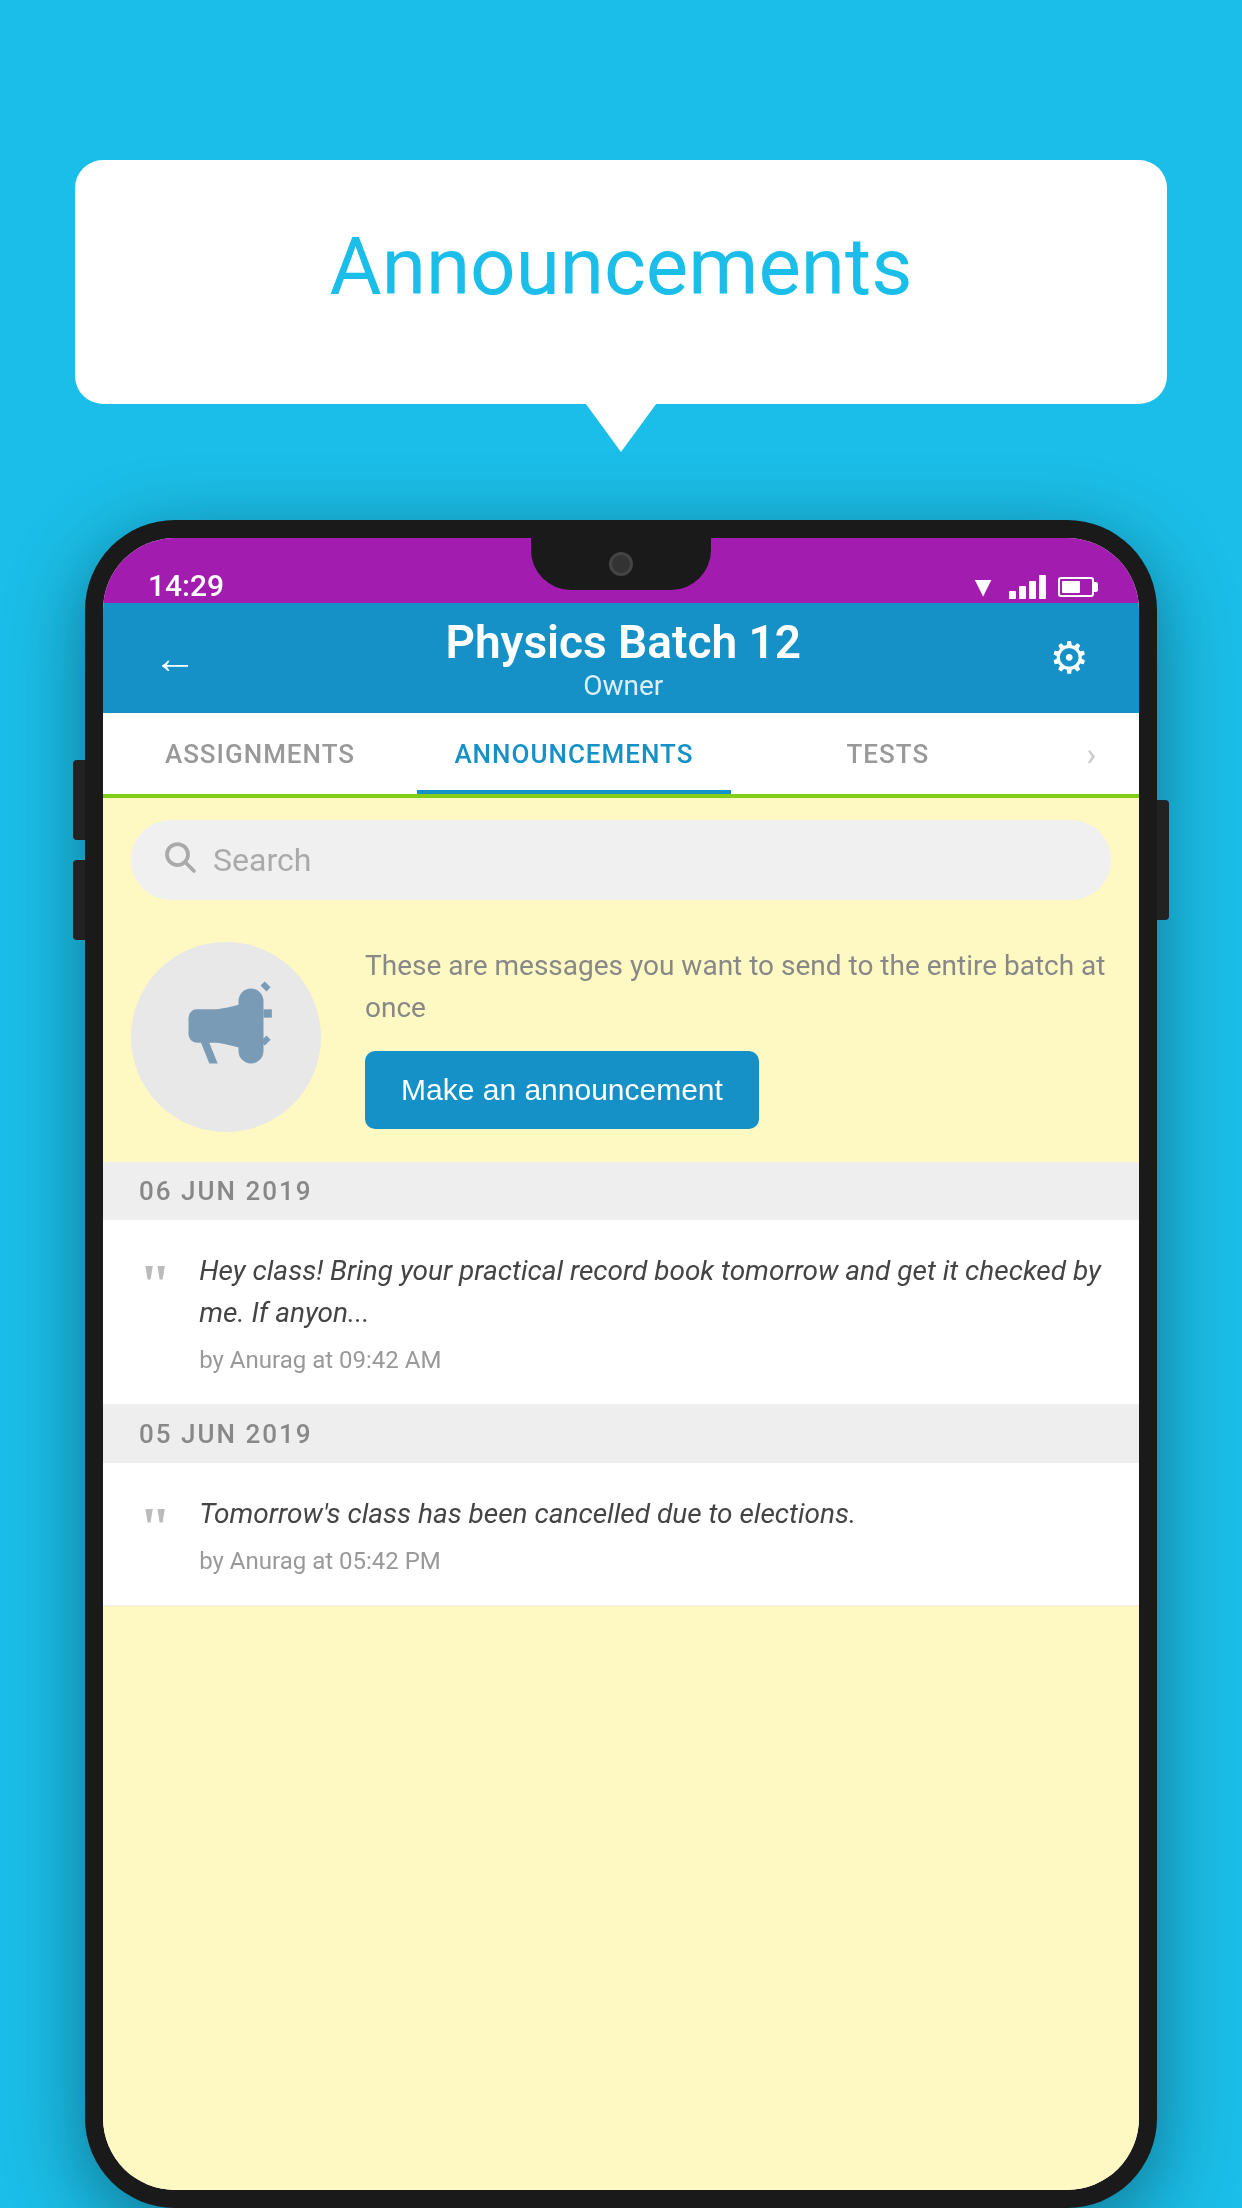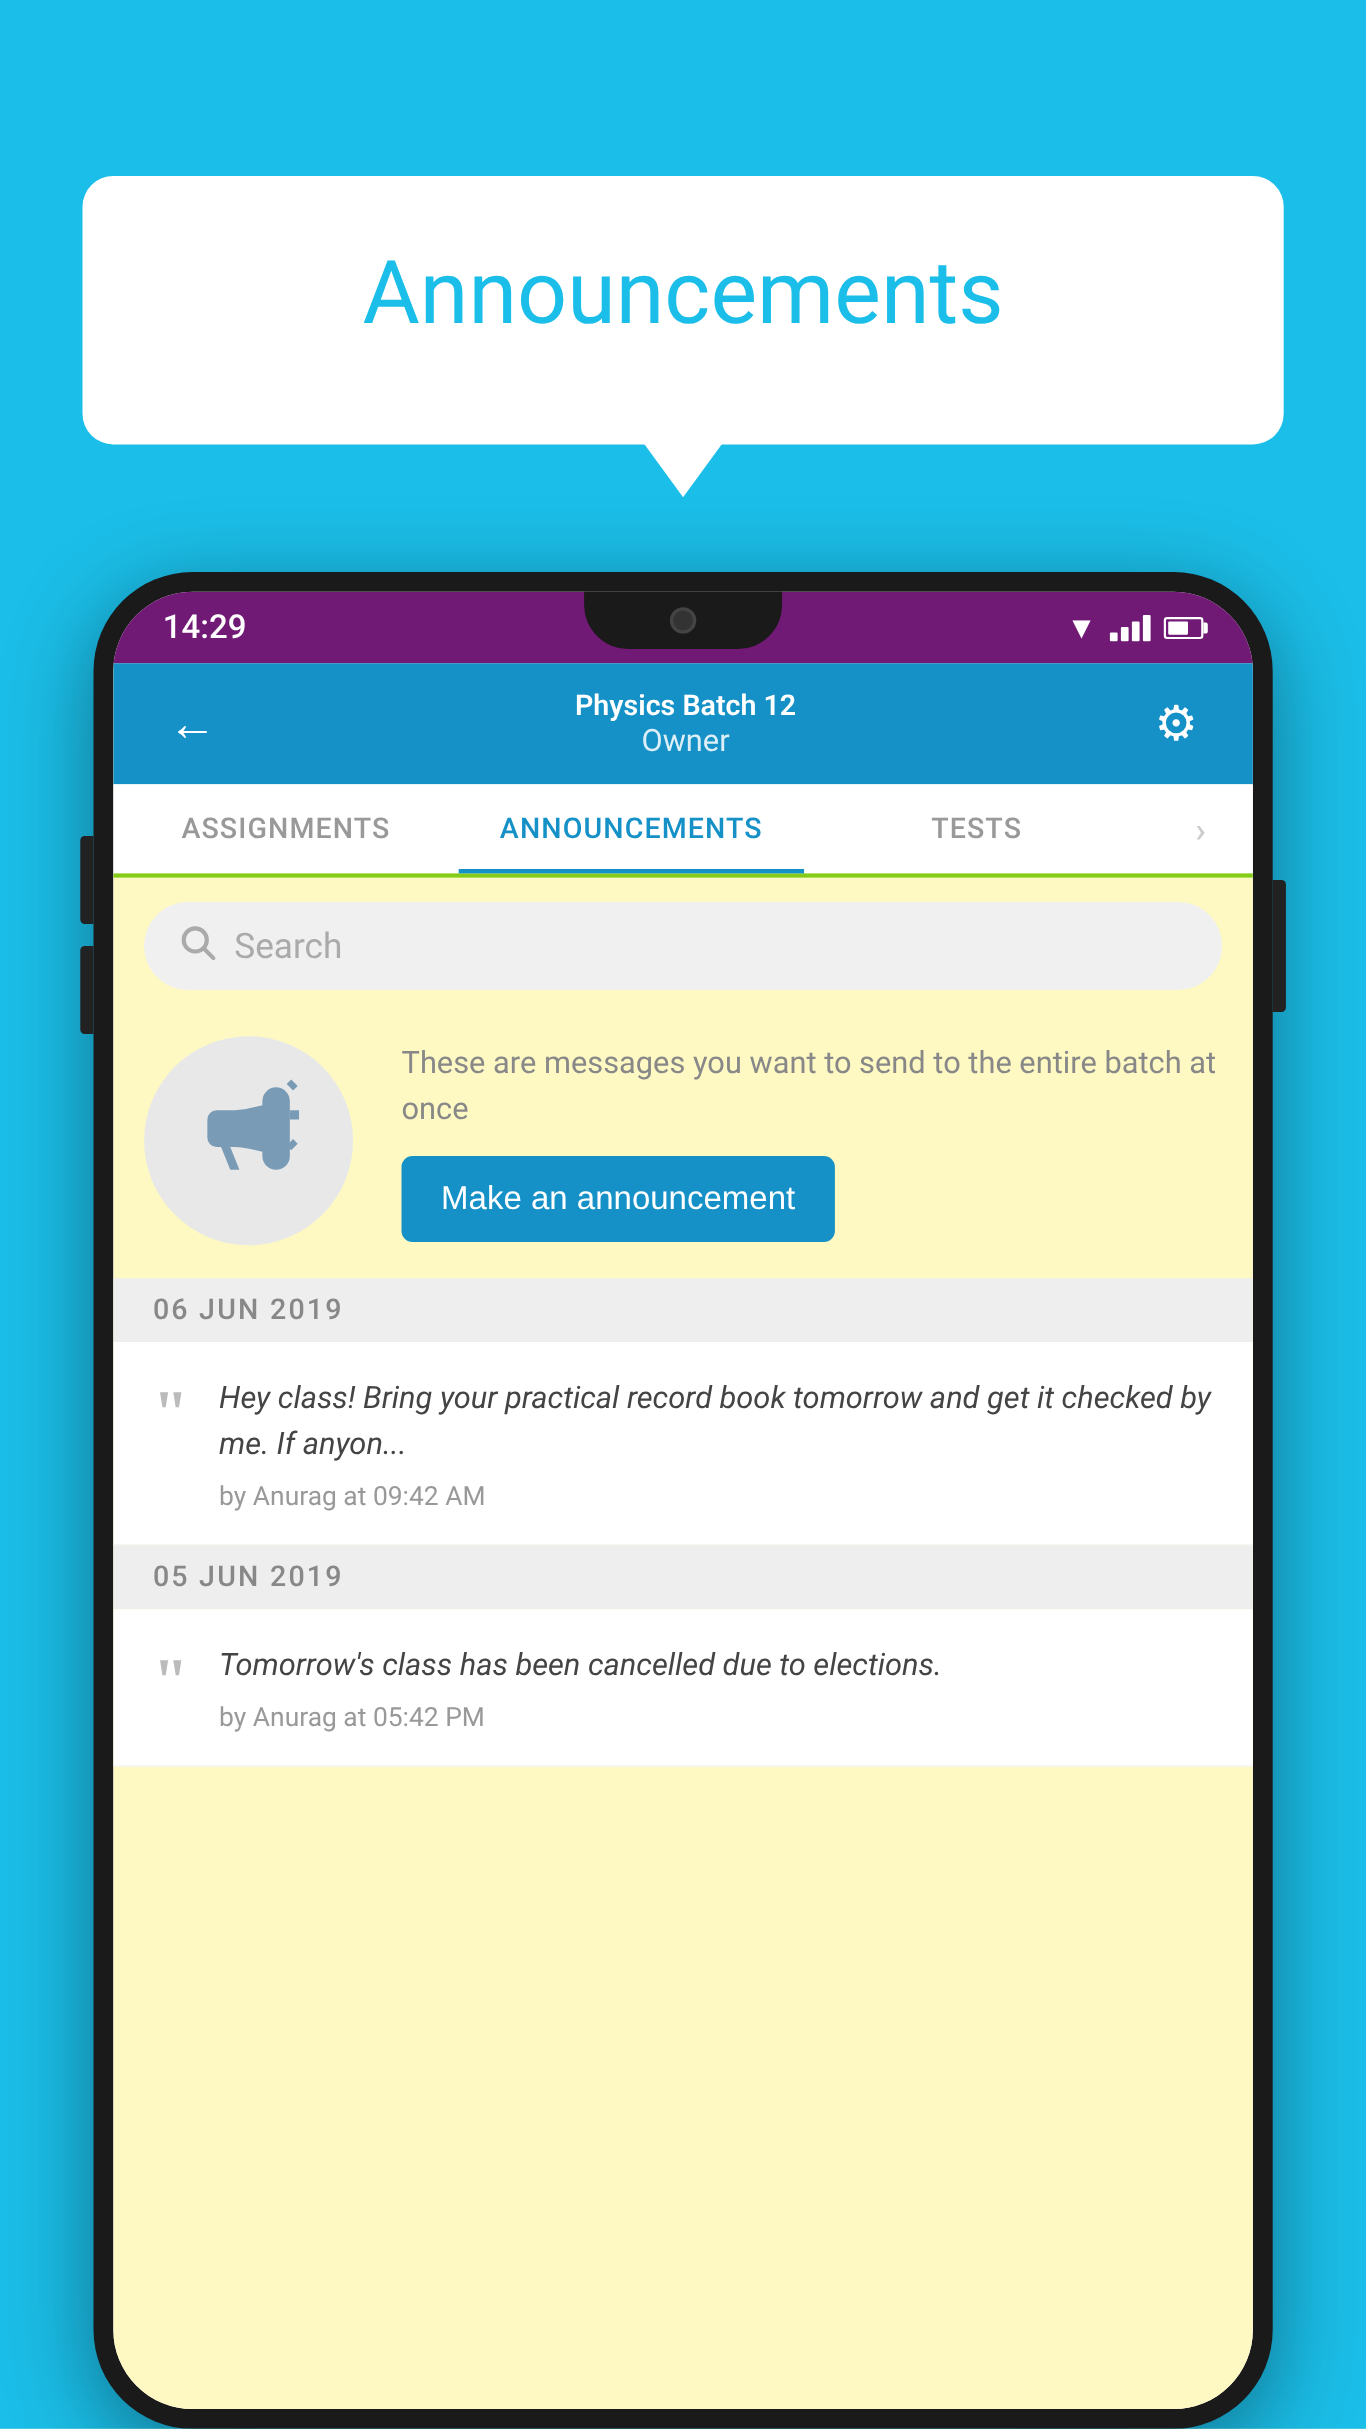--- a/index.html
+++ b/index.html
@@ -138,24 +138,24 @@
       height: 100%;
       background: #f5f5f5;
       border-radius: 72px;
       overflow: hidden;
       display: flex;
       flex-direction: column;
     }
 
     
     .status-bar {
-      background: #701a75;
+      background: #a21caf;
       height: 65px;
       display: flex;
-      align-items: center;
+      align-items: flex-end;
       justify-content: space-between;
       padding: 0 45px 0 45px;
       flex-shrink: 0;
     }
 
     .status-time {
       color: white;
       font-size: 30px;
       font-weight: 500;
     }
@@ -231,21 +231,21 @@
       cursor: pointer;
       padding: 10px;
     }
 
     .header-title-area {
       text-align: center;
     }
 
     .header-title {
       color: white;
-      font-size: 26px;
+      font-size: 46px;
       font-weight: 600;
     }
 
     .header-subtitle {
       color: rgba(255,255,255,0.85);
       font-size: 28px;
     }
 
     .gear-btn {
       color: white;

